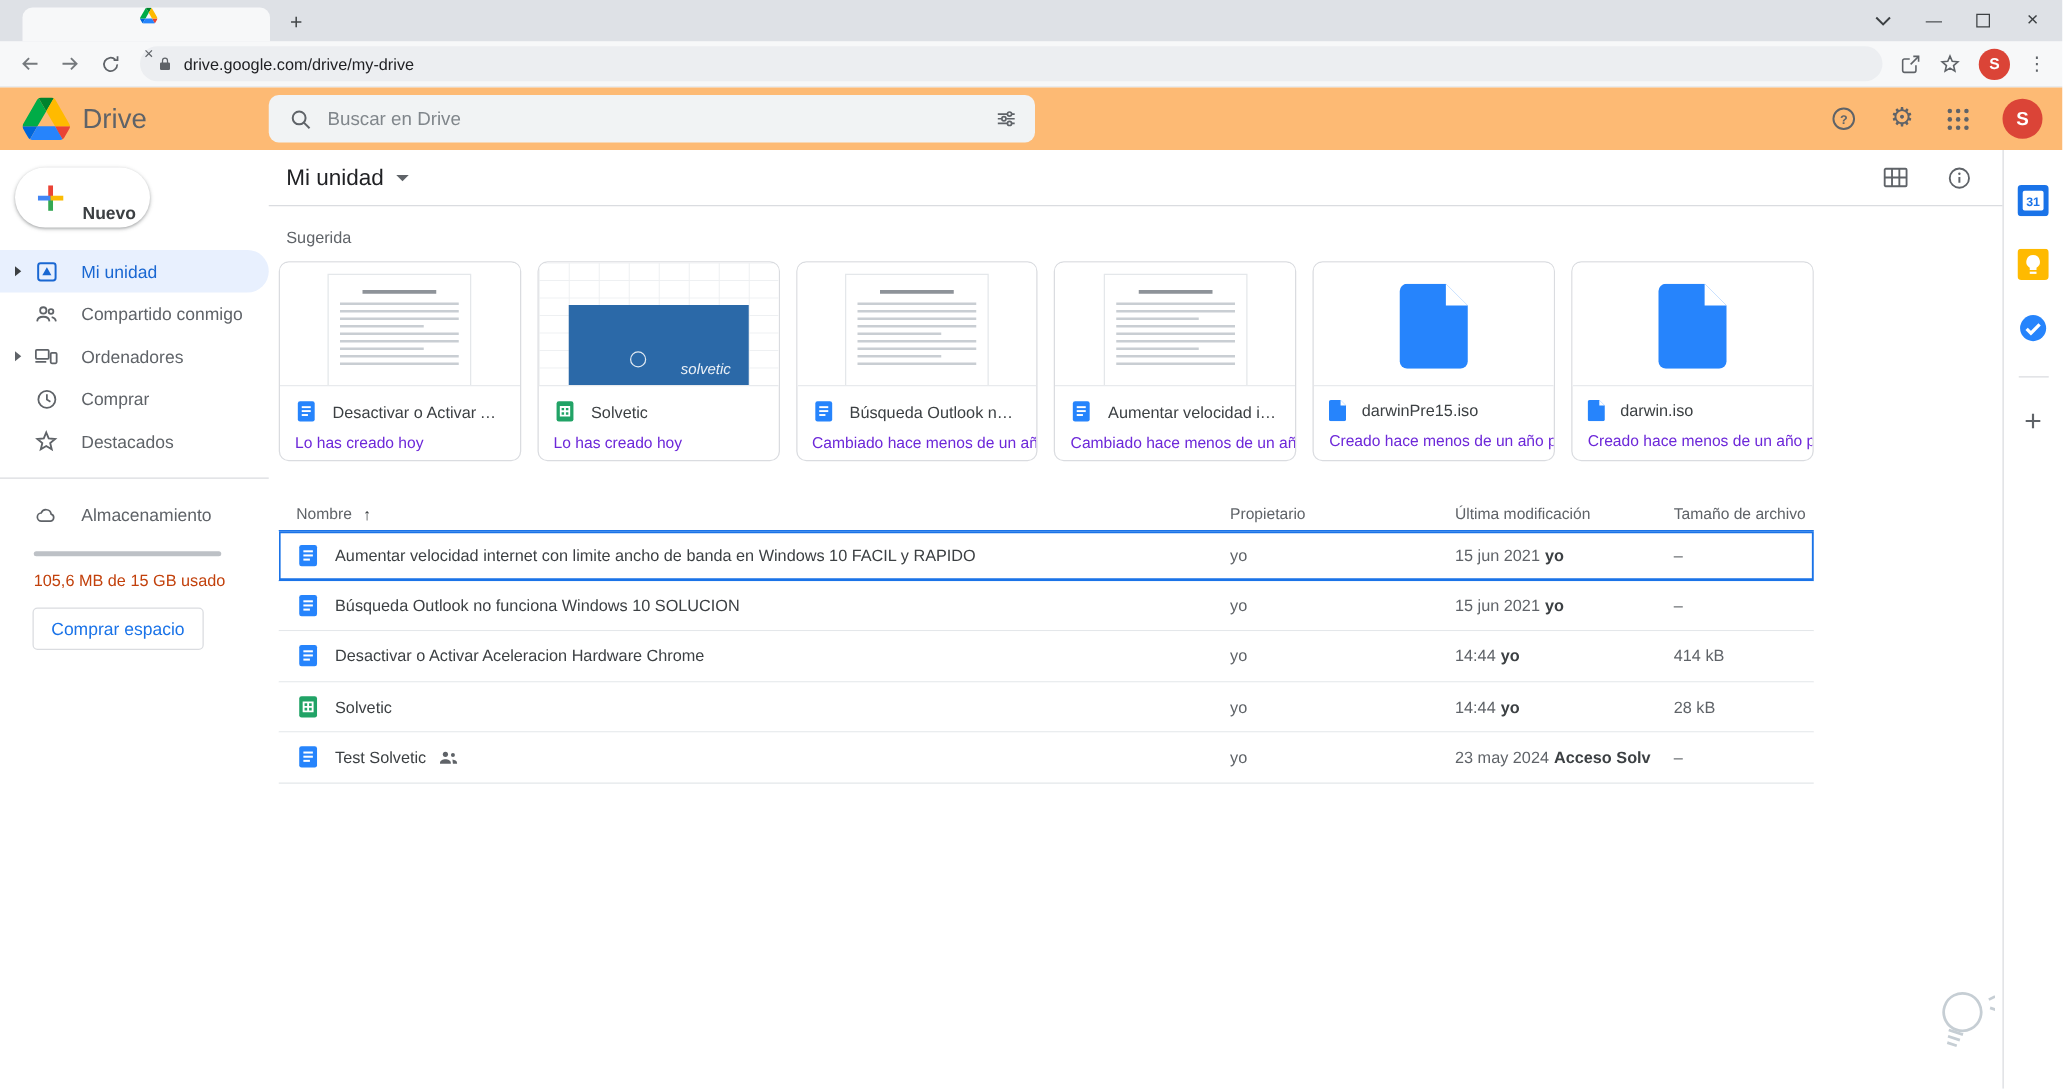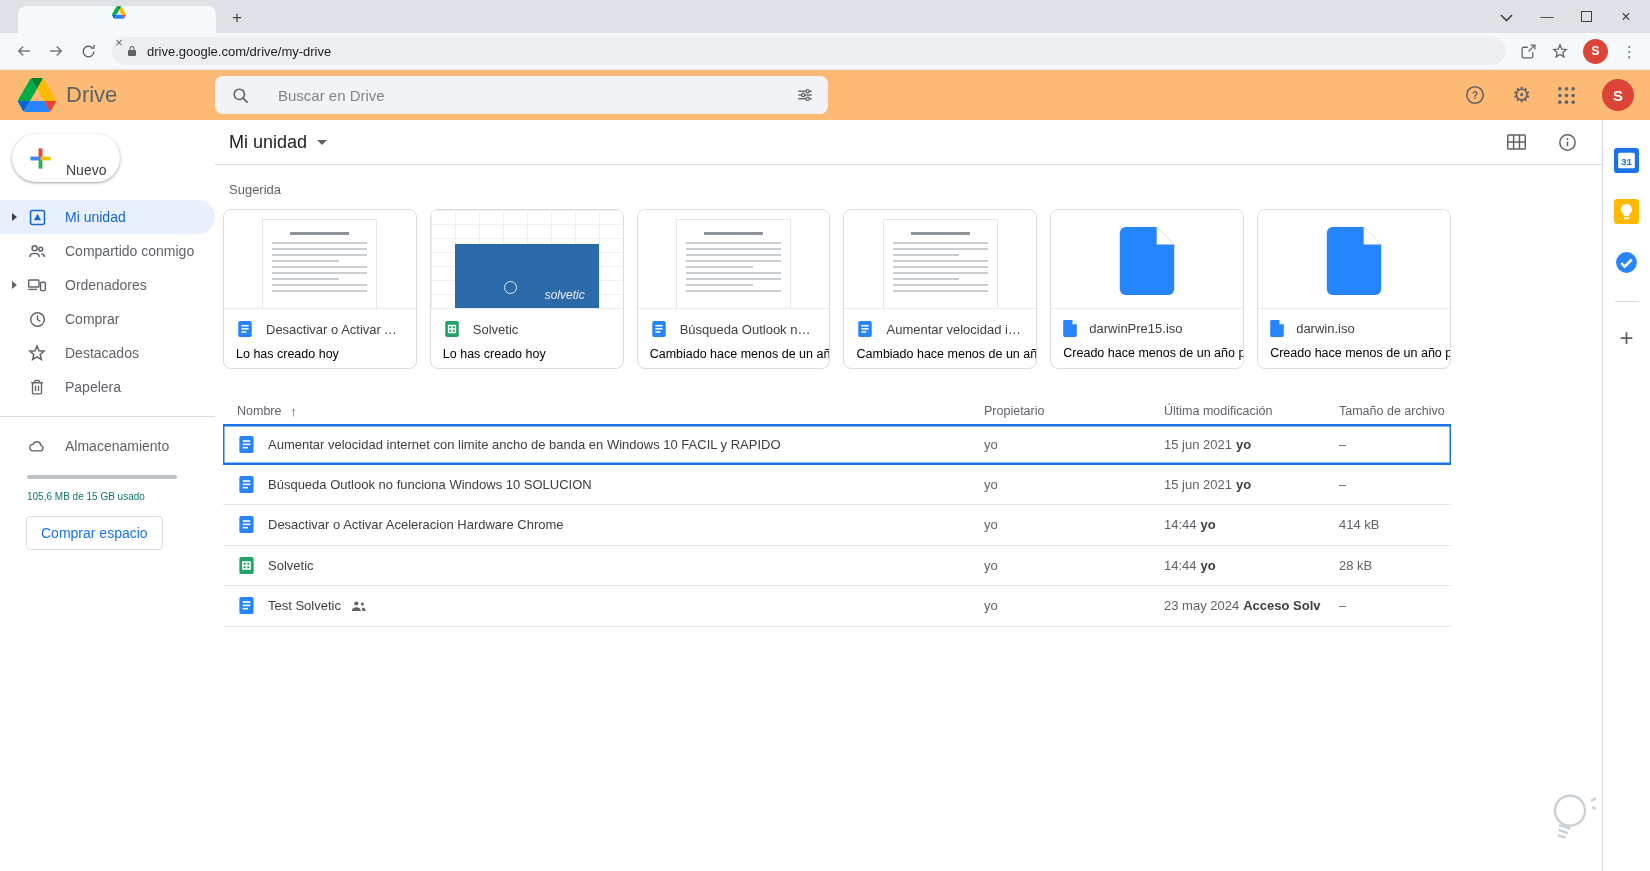--- a/index.html
+++ b/index.html
@@ -21,45 +21,45 @@
   .omnibox { flex:1; height:28px; background:#ECEEF1; border-radius:14px; display:flex; align-items:center; gap:9px; padding:0 14px; margin:0 6px; }
   .url { font-size:13px; color:#202124; }
   .tb-right { display:flex; align-items:center; gap:14px; padding:0 4px; }
   .avatar-sm { width:25px; height:25px; border-radius:50%; background:#DB4437; color:#fff; font-size:12.5px; font-weight:700; display:flex; align-items:center; justify-content:center; }
   .dots-v { color:#5F6368; font-size:15px; letter-spacing:0; line-height:5px; text-align:center; width:14px; }
 
   
   .drive-header { height:50px; background:#fdba74; display:flex; align-items:center; padding-left:18px; flex:none; }
   .brand { width:197px; display:flex; align-items:center; gap:10px; flex:none; }
   .brand-name { font-size:22px; color:#5F6368; }
-  .search-pill { width:613px; height:38px; background:#F1F3F4; border-radius:8px; display:flex; align-items:center; gap:28px; padding:0 14px 0 16px; flex:none; }
+  .search-pill { width:613px; height:38px; background:#F1F3F4; border-radius:8px; display:flex; align-items:center; gap:12px; padding:0 14px 0 16px; flex:none; }
   .search-input { flex:1; border:none; outline:none; background:transparent; font-size:15px; color:#202124; font-family:inherit; }
   .search-input::placeholder { color:#80868B; }
   .dh-right { margin-left:auto; display:flex; align-items:center; gap:26px; padding-right:16px; }
   .avatar-lg { width:32px; height:32px; border-radius:50%; background:#DB4437; color:#fff; font-size:15px; font-weight:700; display:flex; align-items:center; justify-content:center; }
 
   
   .app-body { flex:1; display:flex; min-height:0; }
 
   
   .sidebar { width:215px; flex:none; padding-top:14px; }
   .new-btn { margin-left:12px; height:48px; width:108px; border-radius:24px; background:#fff; display:flex; align-items:center; gap:12px; padding:0 18px 0 15px;
              box-shadow:0 1px 2px 0 rgba(60,64,67,.30), 0 1px 3px 1px rgba(60,64,67,.15); }
-  .new-label { font-size:14px; font-weight:400; color:#3C4043;margin-top:24px; }
+  .new-label { font-size:14px; font-weight:700; color:#3C4043;margin-top:24px; }
   .nav { margin-top:18px; }
   .nav-item { height:34px; display:flex; align-items:center; position:relative; padding-left:27px; margin-right:0; }
   .nav-item .caret { position:absolute; left:12px; width:0; height:0; border-left:5px solid #5F6368; border-top:4px solid transparent; border-bottom:4px solid transparent; }
   .nav-icon { width:20px; height:20px; display:flex; align-items:center; justify-content:center; flex:none; }
   .nav-label { margin-left:18px; font-size:14px; font-weight:500; color:#5F6368; }
   .nav-item.active { background:#E8F0FE; border-radius:0 17px 17px 0; }
   .nav-item.active .nav-label { color:#1967D2; }
   .nav-item.active .caret { border-left-color:#3C4043; }
   .side-divider { border-top:1px solid #DADCE0; margin:12px 0 12px 0; }
   .storage-bar { margin:12px 0 0 27px; width:150px; height:4px; border-radius:2px; background:#BDC1C6; }
-  .storage-usage { margin:12px 0 0 27px; font-size:10px; color:#0f766e; }
+  .storage-usage { margin:12px 0 0 27px; font-size:13px; color:#c2410c; }
   .buy-btn { margin:14px 0 0 26px; display:inline-block; border:1px solid #DADCE0; border-radius:4px; background:#fff; color:#1A73E8; font-size:14px; font-weight:500; padding:8px 14px; font-family:inherit; }
 
   
   .main { flex:1; min-width:0; position:relative; }
   .main-header { height:45px; display:flex; align-items:center; border-bottom:1px solid #DADCE0; padding:0 24px 0 14px; }
   .main-title { font-size:18px; color:#202124; }
   .title-caret { width:0; height:0; border-top:5px solid #5F6368; border-left:5px solid transparent; border-right:5px solid transparent; margin-left:10px; }
   .mh-icons { margin-left:auto; display:flex; align-items:center; gap:30px; }
   .content { padding-left:8px; width:1236px; }
   .section-label { margin:17px 0 0 6px; font-size:13px; color:#5F6368; }
@@ -74,21 +74,21 @@
   .pg-line.short { width:70%; }
   .sheet-bg { position:absolute; inset:0;
       background-image:linear-gradient(#EEF0F2 1px, transparent 1px), linear-gradient(90deg,#EEF0F2 1px, transparent 1px);
       background-size:24px 14px; }
   .blue-box { position:absolute; left:24px; right:24px; top:34px; bottom:-4px; background:#2B69A8; }
   .solvetic-wm { position:absolute; right:14px; bottom:10px; color:#fff; font-size:12px; font-style:italic; opacity:.9; }
   .bulb-dot { position:absolute; left:34%; bottom:18px; width:13px; height:13px; border:1.5px solid rgba(255,255,255,.85); border-radius:50%; }
   .iso-center { display:flex; align-items:center; justify-content:center; height:100%; padding-top:4px; }
   .card-name { display:flex; align-items:center; gap:12px; padding:11px 12px 0 12px; }
   .card-name-text { font-size:13px; font-weight:500; color:#3C4043; white-space:nowrap; overflow:hidden; text-overflow:ellipsis; }
-  .card-meta { padding:9px 12px 0 12px; font-size:12.5px; color:#000000; white-space:nowrap; overflow:hidden; }
+  .card-meta { padding:9px 12px 0 12px; font-size:12.5px; color:#6d28d9; white-space:nowrap; overflow:hidden; }
 
   
   .table { margin-top:29px; width:1228px; font-size:13px; }
   .thead { display:flex; align-items:center; height:26px; color:#5F6368; font-size:12.5px; }
   .col-name { flex:1; display:flex; align-items:center; padding-left:14px; min-width:0; }
   .col-owner { width:180px; flex:none; }
   .col-mod { width:175px; flex:none; }
   .col-size { width:112px; flex:none; }
   .sort-arrow { margin-left:9px; color:#3C4043; font-size:13px; }
   .trow { display:flex; align-items:center; height:40.5px; border-bottom:1px solid #E4E7EA; background:#fff; }
@@ -301,31 +301,20 @@
           </span>
           <span class="nav-label">Comprar</span>
         </div>
         <div class="nav-item">
           <span class="nav-icon">
             <svg width="20" height="20" viewBox="0 0 24 24" fill="none" stroke="#5F6368" stroke-width="1.8">
                 <path d="M12 3.6l2.35 5.7 6.15.5-4.7 4 1.45 6-5.25-3.25L6.75 19.8l1.45-6-4.7-4 6.15-.5z"></path>
               </svg>
           </span>
           <span class="nav-label">Destacados</span>
-        </div>
-        <div class="nav-item">
-          <span class="nav-icon">
-            <svg width="18" height="19" viewBox="0 0 24 24" fill="none" stroke="#5F6368" stroke-width="1.8">
-                <path d="M9 5V3.8A1.3 1.3 0 0 1 10.3 2.5h3.4A1.3 1.3 0 0 1 15 3.8V5"></path>
-                <path d="M4 5.5h16"></path>
-                <rect x="6" y="5.5" width="12" height="15" rx="1.5"></rect>
-                <path d="M10 9.5v7M14 9.5v7"></path>
-              </svg>
-          </span>
-          <span class="nav-label">Papelera</span>
         </div>
       </div>
 
       <div class="side-divider"></div>
 
       <div class="nav-item">
         <span class="nav-icon">
           <svg width="21" height="18" viewBox="0 0 24 24" fill="none" stroke="#5F6368" stroke-width="1.8">
               <path d="M7 18.5a4.3 4.3 0 0 1-.4-8.6 5.5 5.5 0 0 1 10.6 1.2 3.8 3.8 0 0 1-.4 7.4z"></path>
             </svg>

